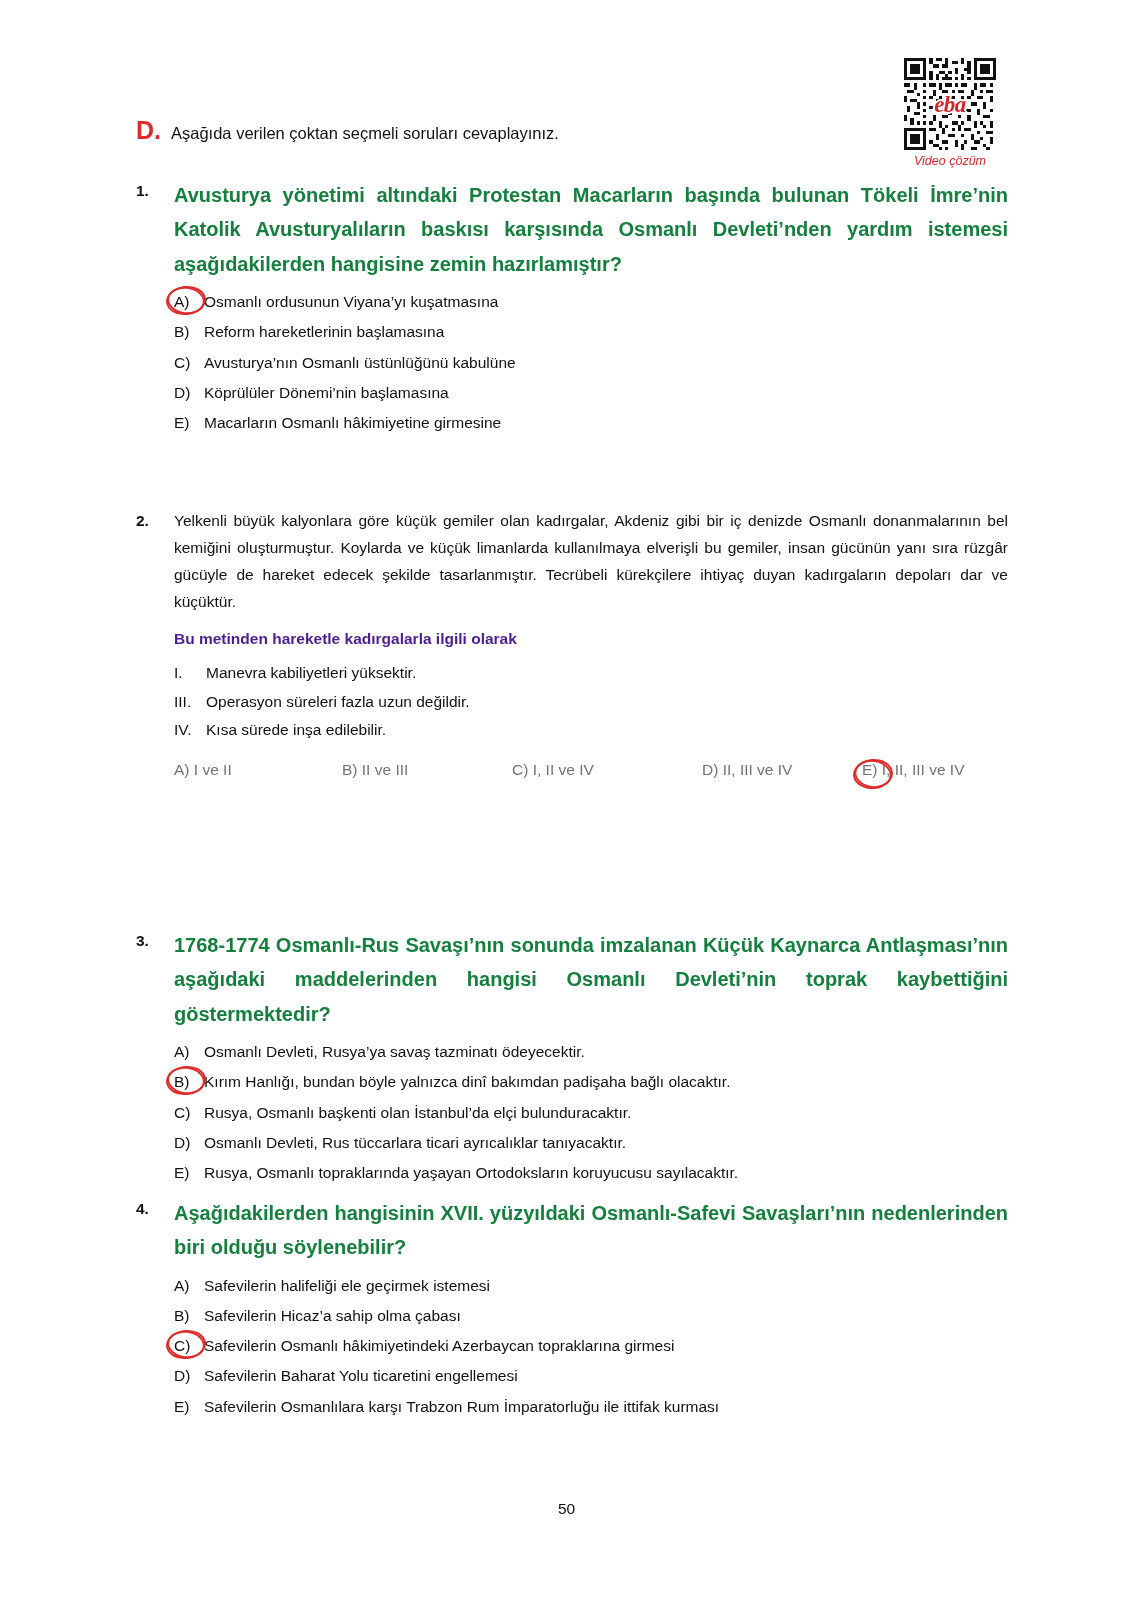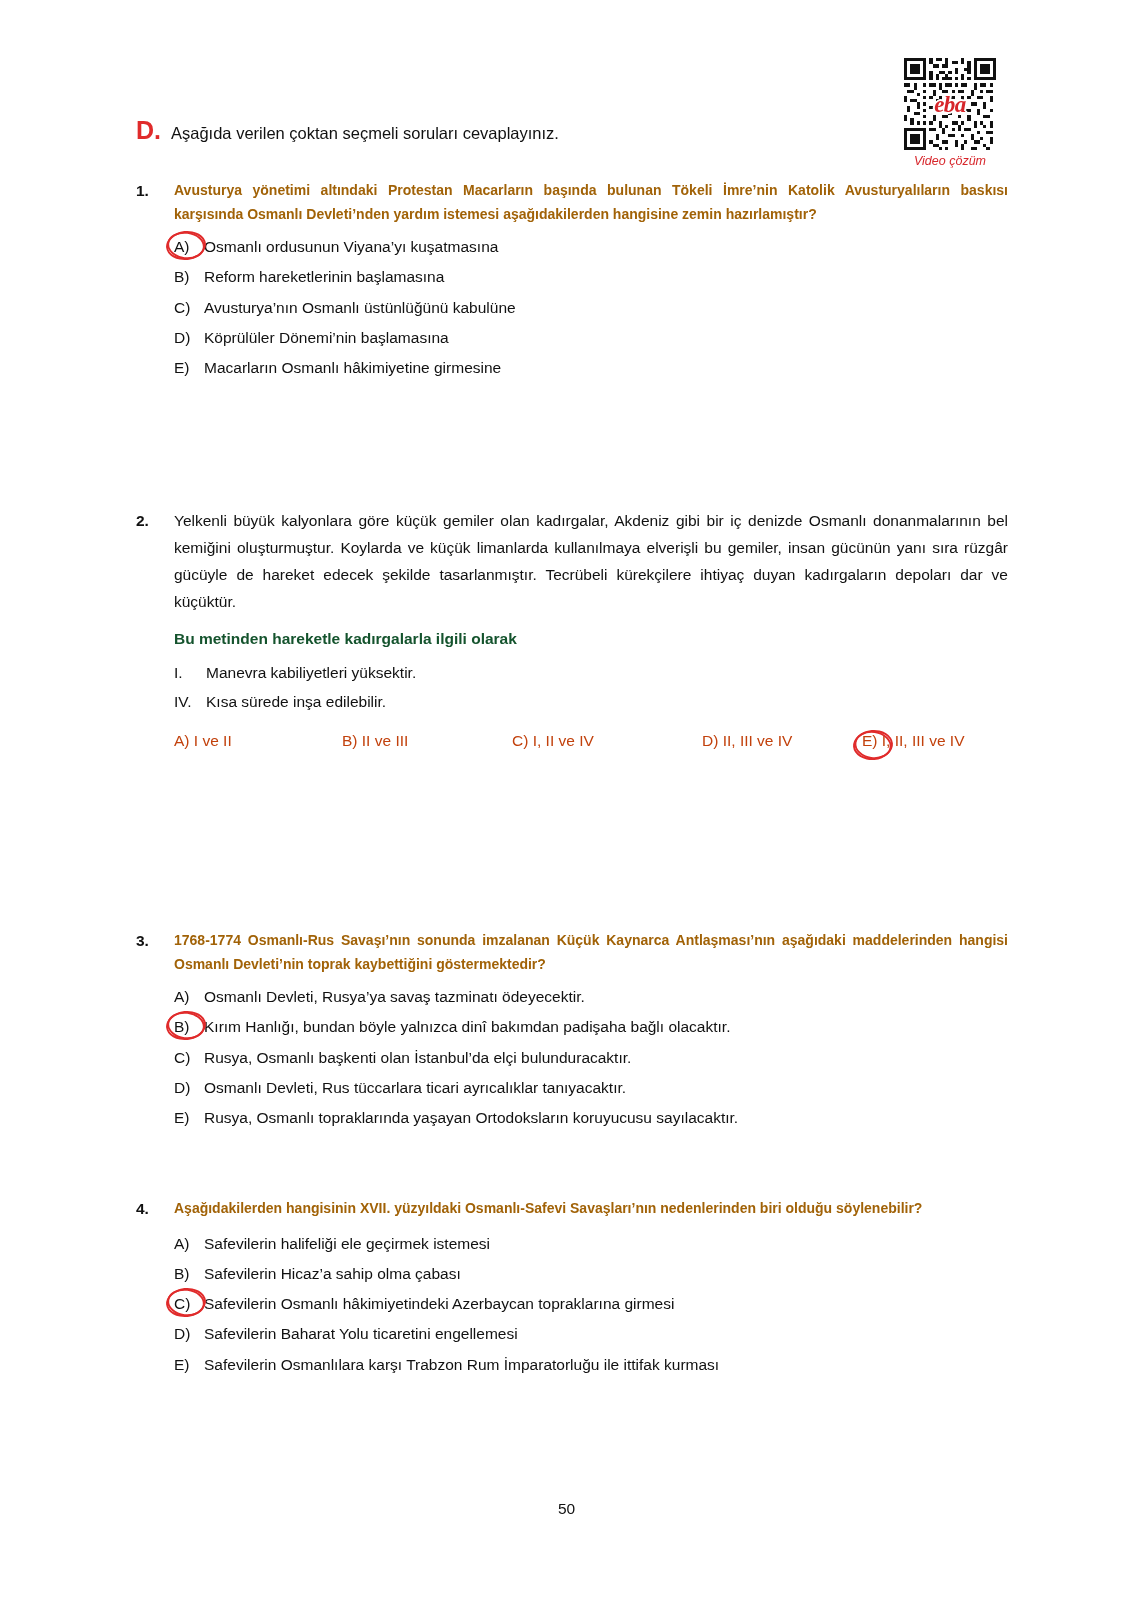--- a/index.html
+++ b/index.html
@@ -95,43 +95,43 @@
   }
   .q-num {
     flex: 0 0 38px;
     font-size: 15.5px;
     font-weight: bold;
     color: #111;
     line-height: 1.72;
   }
   .q-stem {
     flex: 1 1 auto;
-    font-size: 14px;
+    font-size: 20px;
     font-weight: bold;
-    color: #a16207;
+    color: #15803d;
     line-height: 1.72;
     text-align: justify;
     text-justify: inter-word;
   }
 
   .q-body {
     margin-left: 38px;
   }
   .passage {
     font-size: 15.5px;
     font-weight: normal;
     color: #111;
     line-height: 1.74;
     text-align: justify;
     text-justify: inter-word;
   }
   .lead-bold {
     font-size: 15.5px;
     font-weight: bold;
-    color: #14532d;
+    color: #4c1d95;
     line-height: 1.74;
     margin-top: 10px;
   }
   .roman-list {
     margin-top: 6px;
   }
   .roman-item {
     display: flex;
     align-items: flex-start;
     font-size: 15.5px;
@@ -165,21 +165,21 @@
     flex: 1 1 auto;
   }
 
   
   .choices-inline {
     margin-top: 10px;
     display: flex;
     align-items: flex-start;
     font-size: 15.5px;
     line-height: 1.9;
-    color: #c2410c;
+    color: #737373;
   }
   .choice-inline {
     position: relative;
     white-space: nowrap;
   }
   .ci-1 { width: 168px; }
   .ci-2 { width: 170px; }
   .ci-3 { width: 170px; }
   .ci-4 { width: 160px; margin-left: 20px; }
   .ci-5 { width: auto; }
@@ -442,20 +442,24 @@
     </div>
     <div class="q-body">
       <div class="lead-bold">Bu metinden hareketle kadırgalarla ilgili olarak</div>
 
       <div class="roman-list">
         <div class="roman-item">
           <span class="roman-label">I.</span>
           <span class="roman-text">Manevra kabiliyetleri yüksektir.</span>
         </div>
         <div class="roman-item">
+          <span class="roman-label">III.</span>
+          <span class="roman-text">Operasyon süreleri fazla uzun değildir.</span>
+        </div>
+        <div class="roman-item">
           <span class="roman-label">IV.</span>
           <span class="roman-text">Kısa sürede inşa edilebilir.</span>
         </div>
       </div>
 
 
       <div class="choices-inline">
         <span class="choice-inline ci-1">
           <span class="ci-lab">A)</span>
           <span>I ve II</span>

